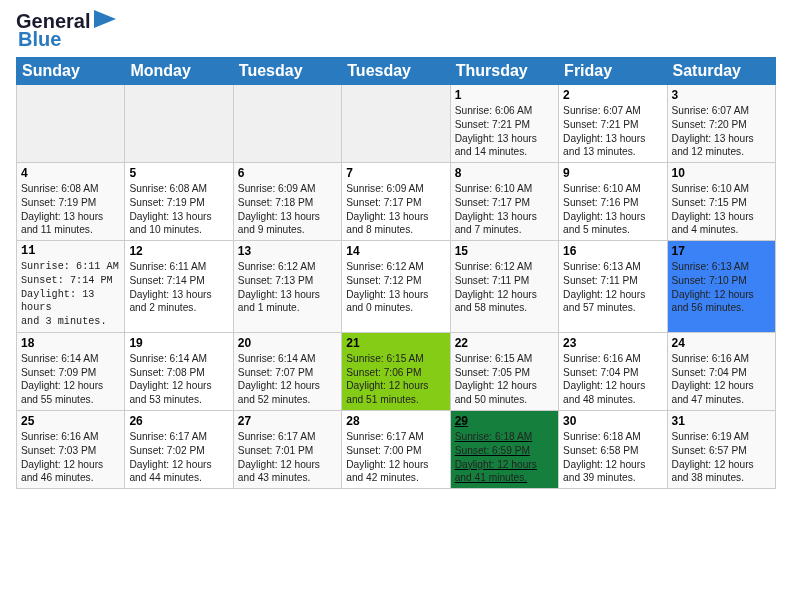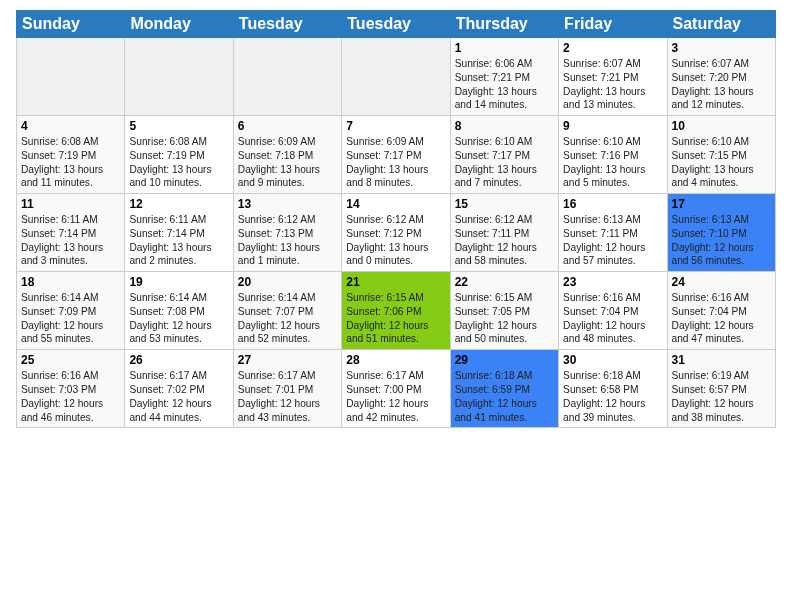--- a/index.html
+++ b/index.html
@@ -80,20 +80,39 @@
       background: #fff;
     }
     .calendar td.empty {
       background: #f0f0f0;
     }
   </style>
 </head>
 <body>
 
 <div class="page">
+  <div class="header">
+    <div class="logo">
+      <div style="display:flex;align-items:center;">
+        <div style="font-size:20px;font-weight:bold;color:#1a1a2e;line-height:1;">
+          <span style="color:#1a1a2e;">General</span>
+        </div>
+        <div style="margin-left:4px;">
+          <svg width="22" height="18" viewBox="0 0 22 18">
+            <polygon points="0,0 22,9 0,18" fill="#2a7abf"></polygon>
+          </svg>
+        </div>
+      </div>
+      <div style="font-size:20px;font-weight:bold;color:#2a7abf;margin-top:-4px;margin-left:2px;">Blue</div>
+    </div>
+    <div class="title-block">
+      <div class="month-year"></div>
+      <div class="location"></div>
+    </div>
+  </div>
 
   <table class="calendar">
     <thead>
       <tr id="dow-row">
           <th>Sunday</th>
           <th>Monday</th>
           <th>Tuesday</th>
           <th>Tuesday</th>
           <th>Thursday</th>
           <th>Friday</th>
@@ -173,21 +192,21 @@
           </td>
           <td style="background: rgb(249, 249, 249);">
             <span class="day-num">10</span>
             <div class="day-info" style="white-space: pre-line;">Sunrise: 6:10 AM
 Sunset: 7:15 PM
 Daylight: 13 hours
 and 4 minutes.</div>
           </td>
         </tr>
         <tr>
-          <td style="background: rgb(249, 249, 249);">
+          <td style="background: rgb(249, 249, 249); font-family: Liberation Mono, monospace;">
             <span class="day-num">11</span>
             <div class="day-info" style="white-space: pre-line;">Sunrise: 6:11 AM
 Sunset: 7:14 PM
 Daylight: 13 hours
 and 3 minutes.</div>
           </td>
           <td style="background: rgb(255, 255, 255); margin-left: 28px;">
             <span class="day-num">12</span>
             <div class="day-info" style="white-space: pre-line;">Sunrise: 6:11 AM
 Sunset: 7:14 PM
@@ -303,21 +322,21 @@
 Daylight: 12 hours
 and 43 minutes.</div>
           </td>
           <td style="background: rgb(255, 255, 255);">
             <span class="day-num">28</span>
             <div class="day-info" style="white-space: pre-line;">Sunrise: 6:17 AM
 Sunset: 7:00 PM
 Daylight: 12 hours
 and 42 minutes.</div>
           </td>
-          <td style="background: #3b82f6;">
+          <td style="background: #15803d; text-decoration: underline;">
             <span class="day-num">29</span>
             <div class="day-info" style="white-space: pre-line;">Sunrise: 6:18 AM
 Sunset: 6:59 PM
 Daylight: 12 hours
 and 41 minutes.</div>
           </td>
           <td style="background: rgb(255, 255, 255);">
             <span class="day-num">30</span>
             <div class="day-info" style="white-space: pre-line;">Sunrise: 6:18 AM
 Sunset: 6:58 PM

